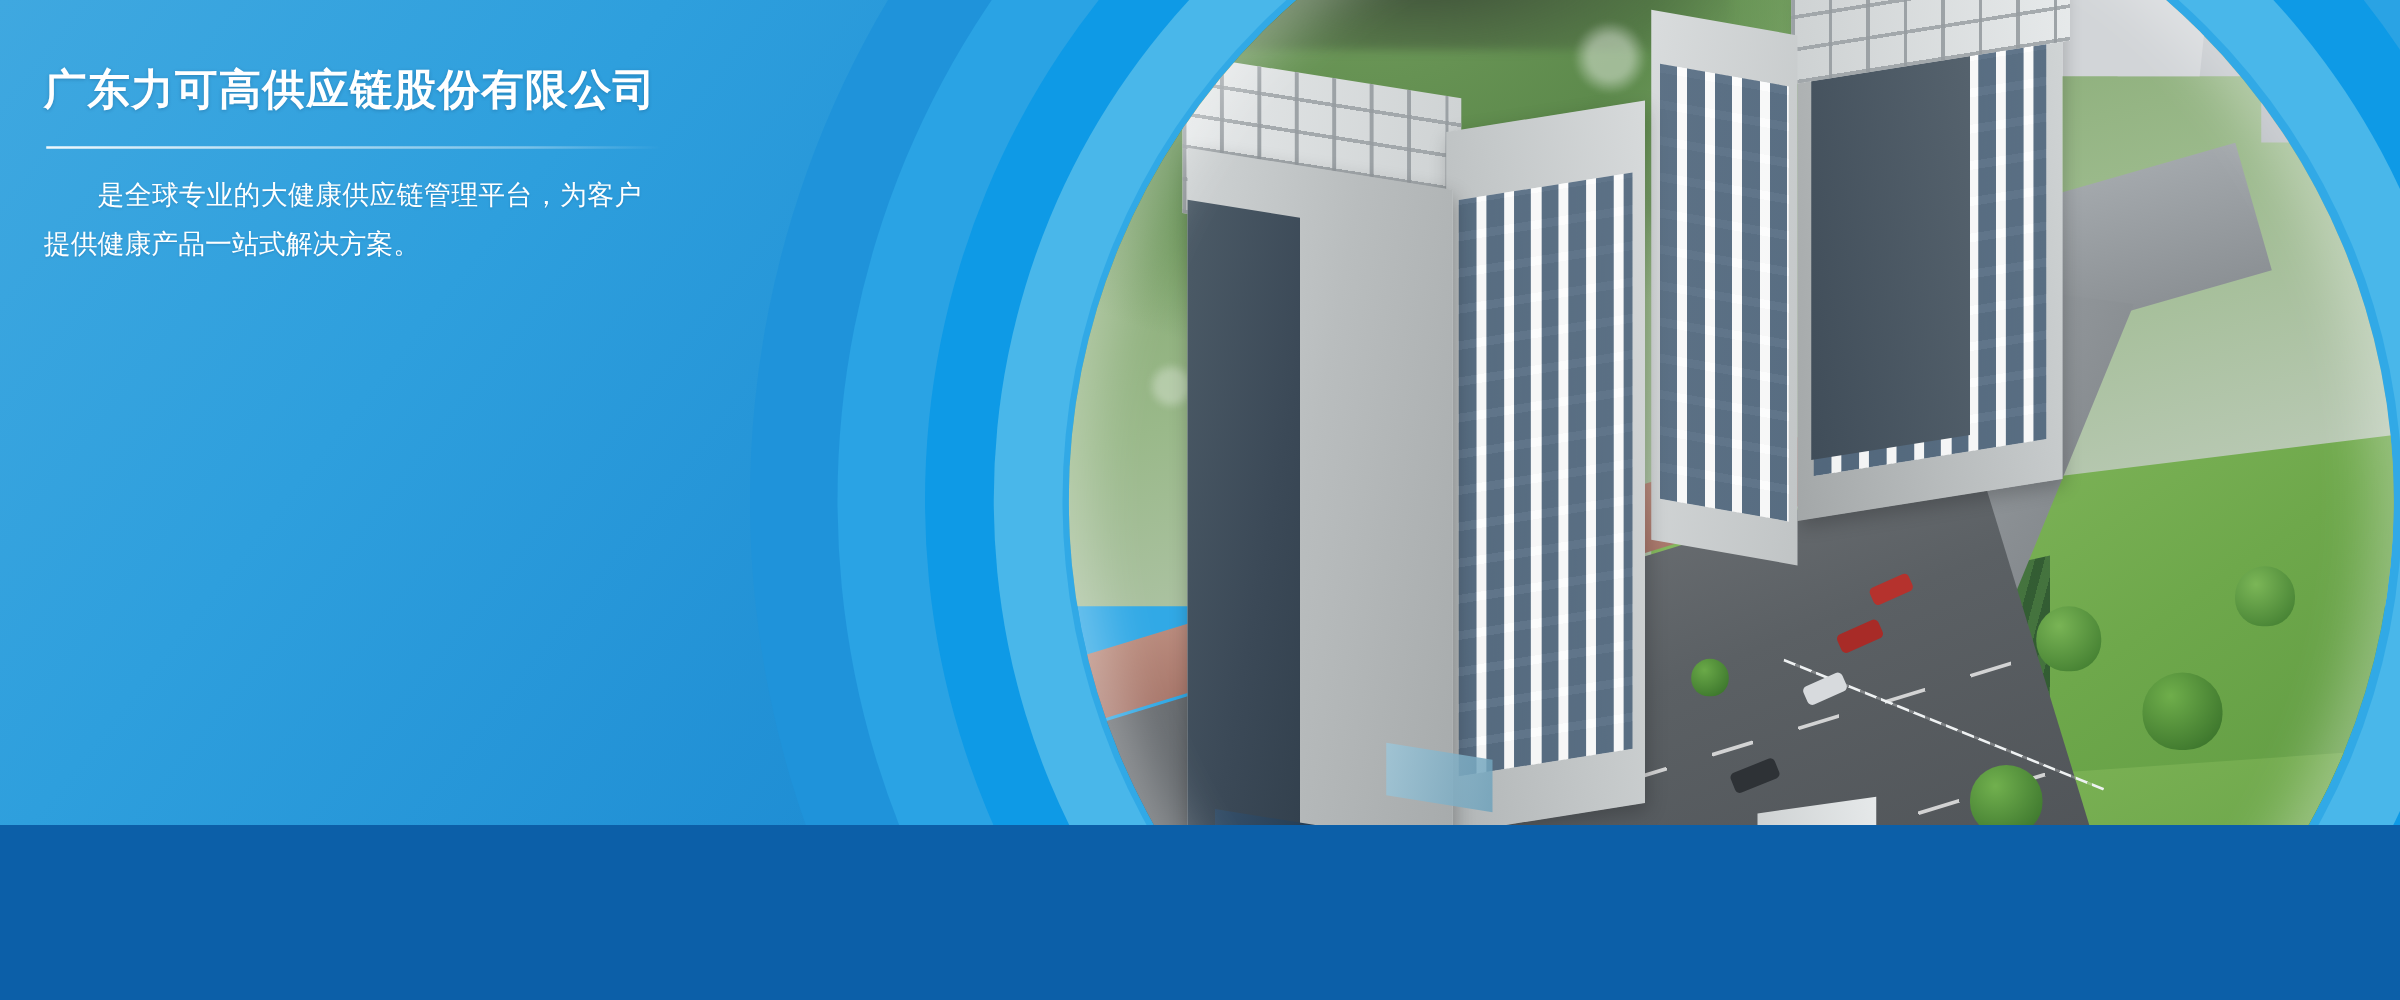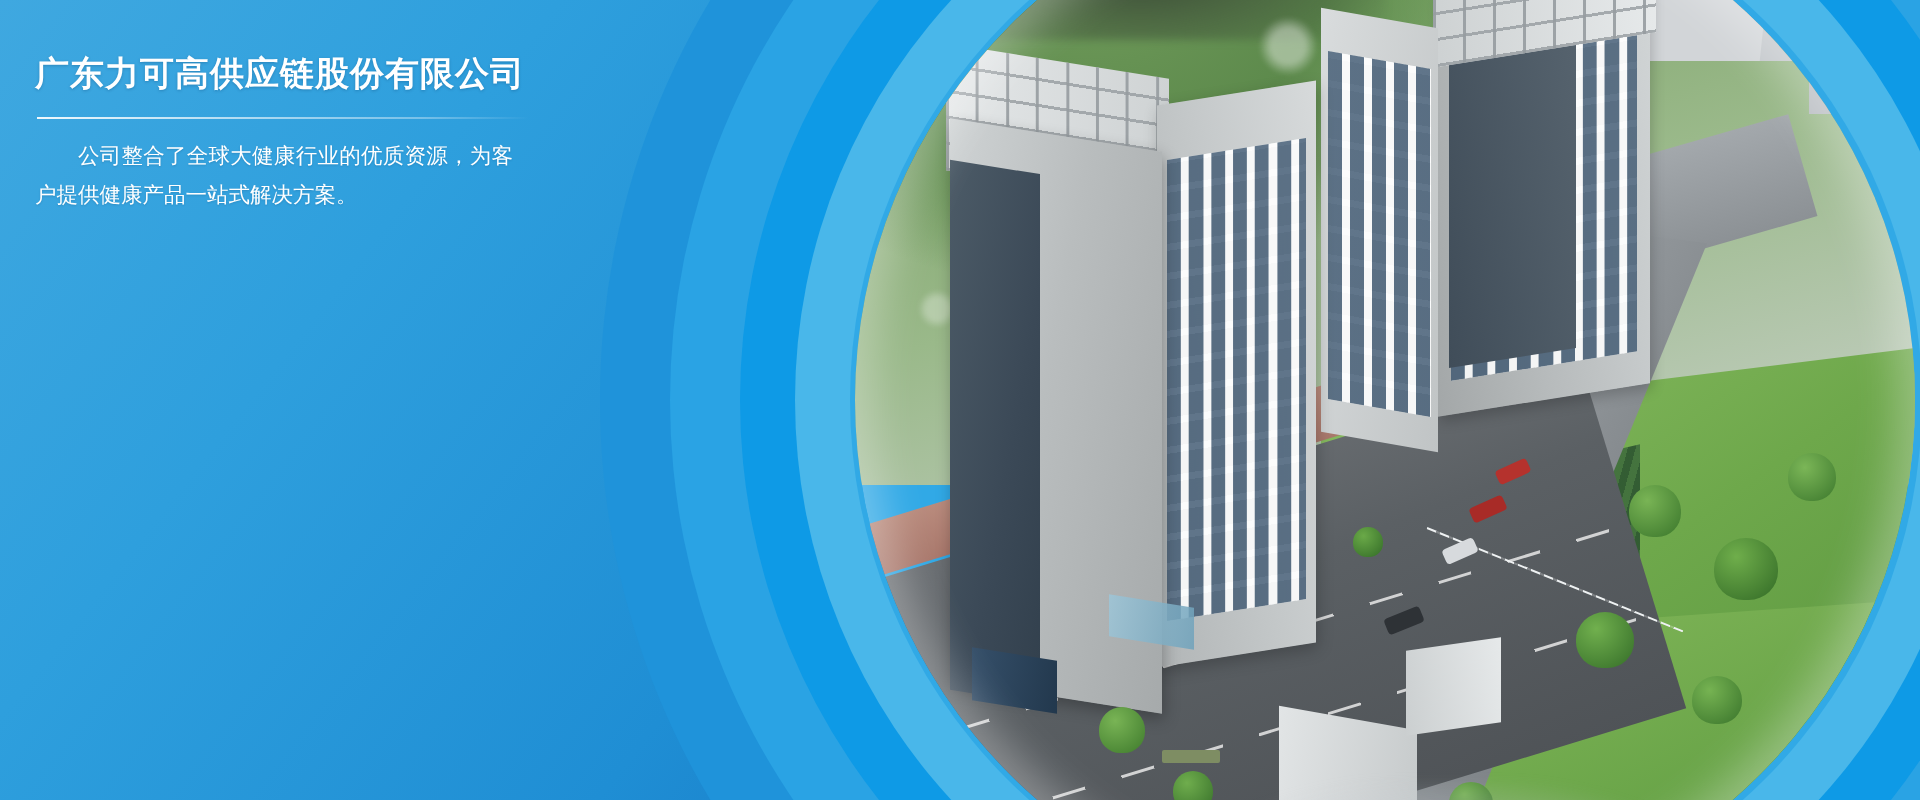--- a/index.html
+++ b/index.html
@@ -1,21 +1,22 @@
 <!DOCTYPE html>
 <html><head>
 <meta charset="utf-8">
 <style>
   * { margin:0; padding:0; box-sizing:border-box; }
   html,body{ width:1920px; height:800px; overflow:hidden; background:#0c5fa8; }
   body{ font-family:"Liberation Sans","DejaVu Sans",sans-serif; }
 
   .banner{
-    position:relative; width:1920px; height:800px; overflow:hidden;
+    position:relative; width:1920px; height:660px; overflow:hidden;
     background:linear-gradient(128deg,#3fa8e0 0%,#2e9fdd 22%,#1f8ed4 48%,#1473c2 72%,#0d5fae 100%);
+    font-family:Liberation Serif, serif;
   }
 
   
   .arcs{ position:absolute; inset:0; overflow:hidden; pointer-events:none; }
   .arc{ position:absolute; border-radius:50%; }
   
   .arc-a{
     width:1560px; height:1560px; left:600px; top:-380px;
     background:#1f93da;
   }
@@ -345,17 +346,17 @@
 
       <div class="smoke"></div>
     </div>
     <div class="disc-fade"></div>
   </div>
 
   <div class="content">
     <h1 class="title">广东力可高供应链股份有限公司</h1>
     <div class="rule"></div>
     <div class="body-copy">
-      <p>公司整合了全球大健康行业的优质资源，为客户提供健康产品一站式解决方案。</p>
+      <p>是全球专业的大健康供应链管理平台，为客户提供健康产品一站式解决方案。</p>
     </div>
   </div>
 
 </div>
 
 </body></html>

